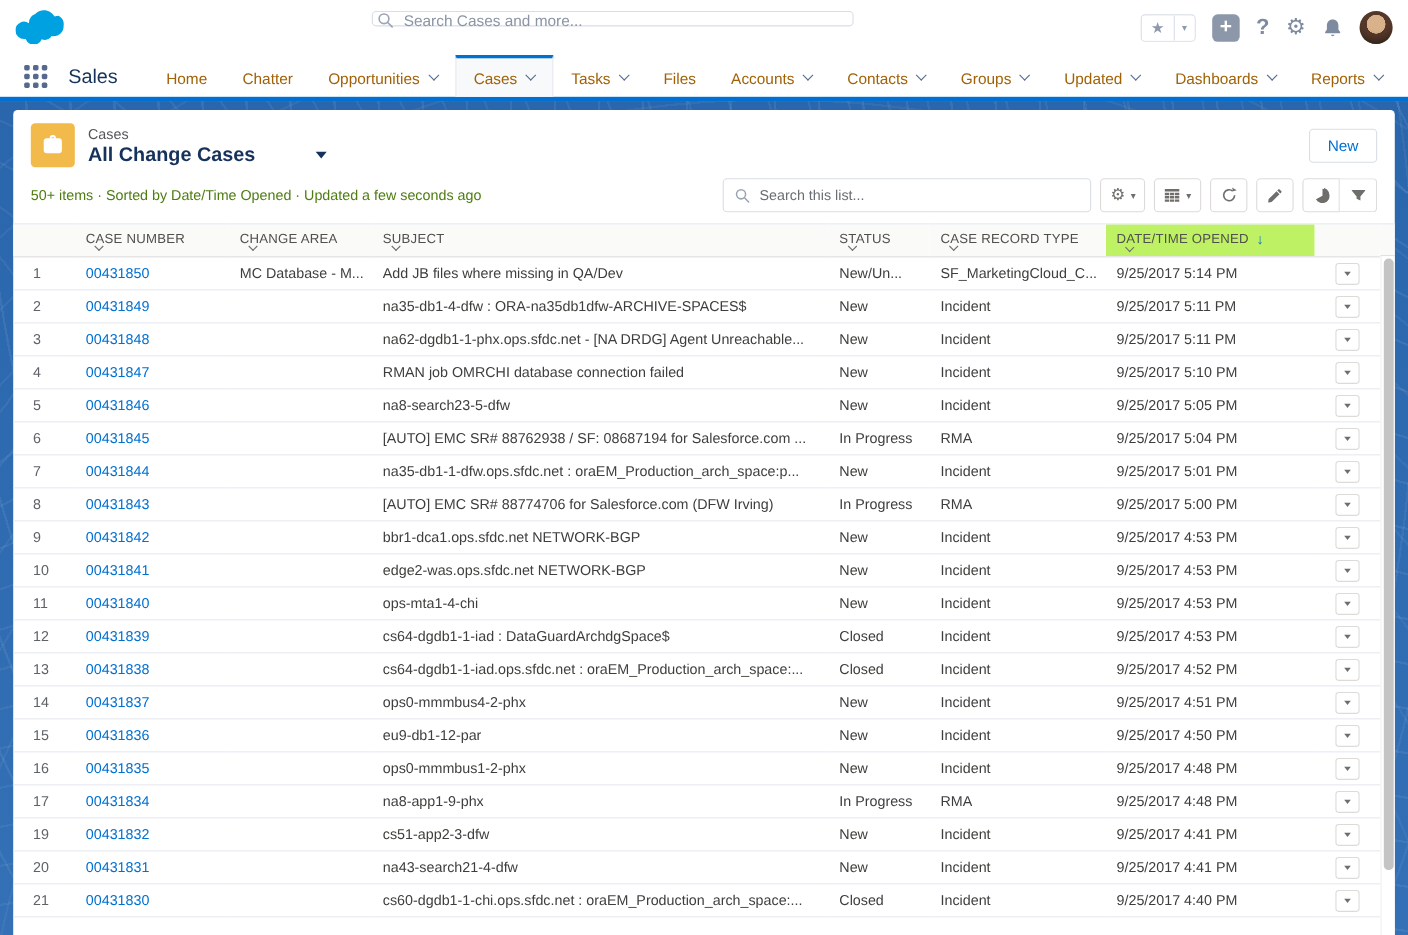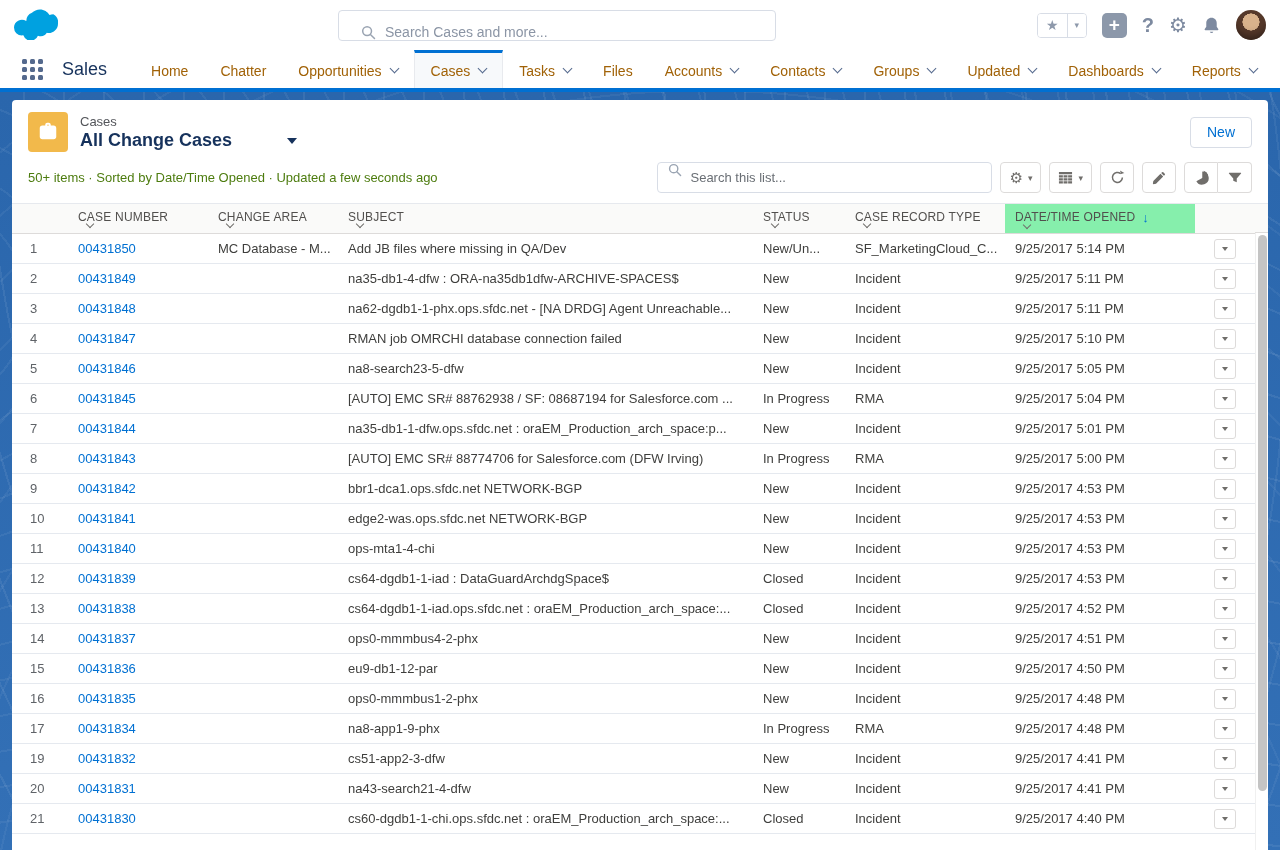--- a/index.html
+++ b/index.html
@@ -2,23 +2,23 @@
 <html><head>
 <meta charset="utf-8">
 <style>
   * { box-sizing: border-box; margin: 0; padding: 0; }
   html,body { width:1280px; height:850px; overflow:hidden;
     font-family:"Liberation Sans", sans-serif; background:#fff; }
 
   
   .ghead { height:50px; background:#fff; position:relative; display:flex; align-items:center; }
   .logo { position:absolute; left:14px; top:8px; }
-  .gsearch { position:absolute; left:338px; top:10px; width:438px; height:31px;
+  .gsearch { position:absolute; left:338px; top:10px; width:438px; height:14px;
     border:1px solid #d8dde6; border-radius:4px; background:#fff;
-    display:flex; align-items:flex-end; padding:0 22px; }
+    display:flex; align-items:flex-start; padding:0 4px; }
   .gsearch svg { flex:0 0 auto; margin-right:9px; }
   .gsearch input { border:none; outline:none; flex:1; font-size:14px; color:#16325c;
     font-family:"Liberation Sans", sans-serif; background:transparent; }
   .gsearch input::placeholder { color:#8b95a5; }
   .gright { position:absolute; right:14px; top:0; height:50px; display:flex; align-items:center; gap:15px; }
   .favcombo { display:flex; height:25px; border:1px solid #d8dde6; border-radius:4px; overflow:hidden; }
   .favcombo .fstar { width:29px; display:flex; align-items:center; justify-content:center;
     color:#8e99ab; font-size:14px; background:#fff; border:none; cursor:pointer; }
   .favcombo .fcaret { width:19px; display:flex; align-items:center; justify-content:center;
     color:#8e99ab; font-size:9px; background:#fff; border:none; border-left:1px solid #d8dde6; cursor:pointer; }
@@ -67,41 +67,41 @@
   .view-name { font-size:18px; font-weight:bold; color:#16325c; }
   .view-caret { width:0; height:0; border-left:5px solid transparent; border-right:5px solid transparent;
     border-top:6px solid #16325c; margin-left:11px; margin-top:2px; }
   .new-btn { margin-left:auto; height:31px; padding:0 16px; background:#fff; border:1px solid #d8dde6;
     border-radius:4px; color:#0070d2; font-size:14px; cursor:pointer; font-family:"Liberation Sans",sans-serif; }
 
   .controls-row { display:flex; align-items:center; margin-top:8px; padding-bottom:10px; }
   .meta { font-size:13px; color:#4d7c0f; }
   .rcontrols { margin-left:auto; display:flex; align-items:center; gap:8px; }
   .lsearch { width:335px; height:31px; border:1px solid #d8dde6; border-radius:4px; background:#fff;
-    display:flex; padding:0 10px; }
+    display:flex; align-items:center; padding:0 10px; }
   .lsearch svg { margin-right:8px; }
   .lsearch input { border:none; outline:none; flex:1; font-size:13px; color:#16325c;
     font-family:"Liberation Sans",sans-serif; }
   .lsearch input::placeholder { color:#696e74; }
   .ctl-btn { height:31px; min-width:34px; padding:0 8px; border:1px solid #dddbda; background:#fff;
     border-radius:4px; display:flex; align-items:center; justify-content:center; gap:5px;
     color:#706e6b; cursor:pointer; }
   .ctl-btn .sm-caret { font-size:9px; color:#706e6b; }
   .ctl-gear { font-size:15px; line-height:1; }
   .ctl-group { display:flex; }
   .ctl-group .ctl-btn:first-child { border-radius:4px 0 0 4px; }
   .ctl-group .ctl-btn:last-child  { border-radius:0 4px 4px 0; border-left:none; }
 
   
   .table-zone { position:relative; }
   table { border-collapse:collapse; table-layout:fixed; width:1243px; }
   thead th { height:30px; background:#fafaf9; border-top:1px solid #e6e9ee; border-bottom:1px solid #dddbda;
     font-size:12px; font-weight:normal; color:#514f4d; text-align:left; letter-spacing:.2px;
     white-space:nowrap; overflow:hidden; cursor:pointer; }
-  thead th.sorted { background:#86efac; }
+  thead th.sorted { background:#bef264; }
   .th-inner { display:flex; align-items:flex-start; padding:0 10px;flex-direction:column; }
   .th-inner.spread { justify-content:space-between; }
   .th-chev { display:inline-block; width:6px; height:6px;
     border-right:1.3px solid #706e6b; border-bottom:1.3px solid #706e6b;
     transform:rotate(45deg); margin-left:9px; margin-top:-3px; flex:0 0 auto; }
   .sort-arrow { color:#0070d2; font-weight:bold; font-size:13px; margin-left:7px; }
   tbody td { height:30px; border-bottom:1px solid #e5e9ef; font-size:13px; color:#3e3e3c;
     padding:0 10px; white-space:nowrap; overflow:hidden; }
   td.row-num { color:#5f6368; padding-left:18px; }
   a.case-link { color:#0070d2; text-decoration:none; }

